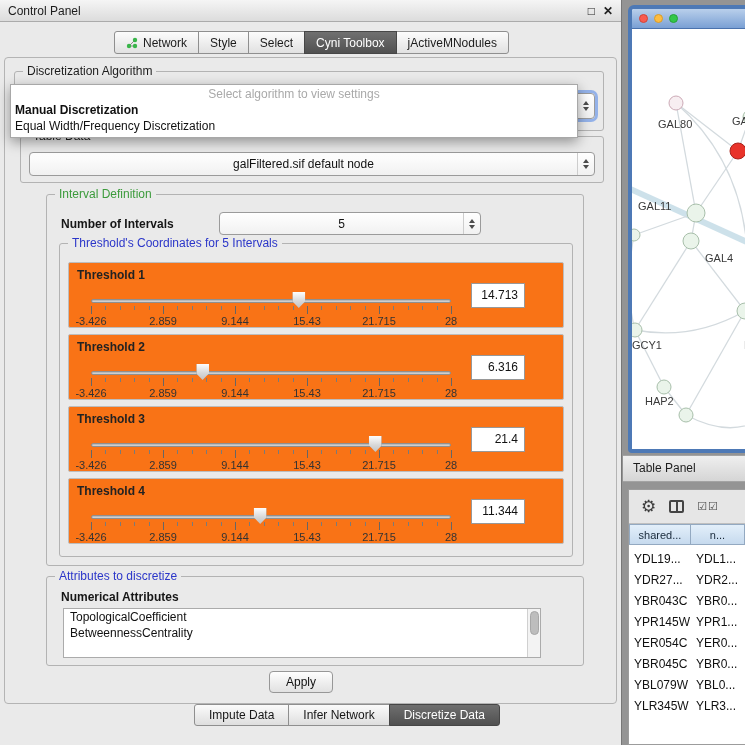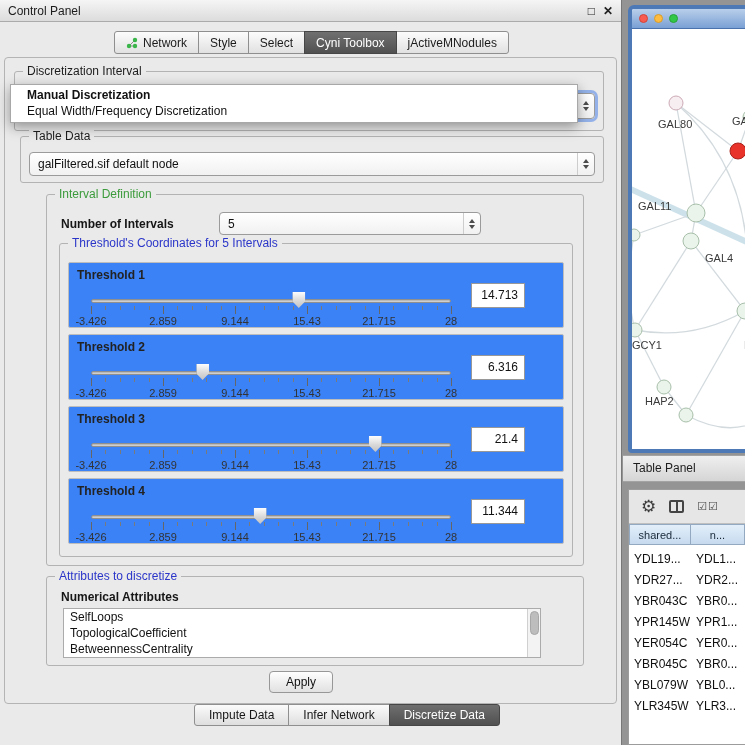--- a/index.html
+++ b/index.html
@@ -36,43 +36,43 @@
 
   .g-algo { left:14px; top:71px; width:590px; height:60px; }
   .g-table-data { left:20px; top:136px; width:584px; height:47px; }
   .g-interval { left:46px; top:194px; width:538px; height:372px; }
   .g-thresholds { left:12px; top:48px; width:514px; height:314px; }
   .g-attrs { left:46px; top:576px; width:538px; height:90px; }
 
   
   .combo { position:absolute; background:linear-gradient(#ffffff,#f1f1f1); border:1px solid #9b9b9b;
     border-radius:4px; display:flex; align-items:center; overflow:visible; }
-  .combo-text { flex:1; padding:0 8px; font-size:12px; white-space:nowrap; overflow:hidden; color:#111; }
+  .combo-text { flex:1; padding:0 8px; font-size:12px; white-space:nowrap; overflow:hidden; color:#111;text-align:center; }
   .combo-stepper { width:17px; align-self:stretch; display:flex; flex-direction:column; align-items:center;
     justify-content:center; gap:2px; border-left:1px solid #cdcdcd; }
   .arr-up { width:0; height:0; border-left:3.5px solid transparent; border-right:3.5px solid transparent; border-bottom:4px solid #4c4c4c; }
   .arr-down { width:0; height:0; border-left:3.5px solid transparent; border-right:3.5px solid transparent; border-top:4px solid #4c4c4c; }
   .combo.focused { box-shadow:0 0 0 3px rgba(96,143,232,.62); }
   .algo-combo { left:6px; top:21px; width:574px; height:26px; }
   .td-combo { left:8px; top:15px; width:566px; height:24px; }
   .noi-combo { left:172px; top:17px; width:262px; height:23px; }
 
   
   .popup { position:absolute; left:10px; top:84px; width:568px; z-index:30; background:#fff;
     border:1px solid #a8a8a8; box-shadow:0 4px 12px rgba(0,0,0,.38); padding:2px 0 3px; }
   .popup-prompt { text-align:center; color:#a9a9a9; font-size:12px; height:15px; line-height:15px; }
-  .popup-item { font-size:12px; height:16px; line-height:16px; padding-left:16px; color:#111; }
+  .popup-item { font-size:12px; height:16px; line-height:16px; padding-left:4px; color:#111; }
   .popup-item.bold { font-weight:bold; }
 
   .field-label { position:absolute; font-weight:bold; font-size:12px; color:#161616; }
   .noi-label { left:14px; top:22px; }
   .attrs-label { left:14px; top:13px; }
 
   
-  .threshold-panel { position:absolute; left:8px; width:496px; height:66px; background:#3b82f6;
+  .threshold-panel { position:absolute; left:8px; width:496px; height:66px; background:#f97316;
     border:1px solid #bdbdbd; border-radius:2px; }
   .th-label { position:absolute; left:8px; top:5px; font-weight:bold; font-size:12px; }
   .slider { position:absolute; left:22px; top:28px; width:360px; height:36px; }
   .groove { position:absolute; left:0; right:0; top:8px; height:4px;
     background:linear-gradient(#b0b0b0,#d8d8d8); border:1px solid #8f8f8f; border-radius:2px; }
   .slider-thumb { position:absolute; top:1px; width:13px; height:16px; transform:translateX(-50%);
     background:linear-gradient(180deg,#fdfdfd,#d9d9d9 55%,#c2c2c2);
     clip-path:polygon(0 0,100% 0,100% 58%,50% 100%,0 58%);
     filter:drop-shadow(0 0 0.6px #6e6e6e); }
   .ticks { position:absolute; left:0; right:0; top:15px; height:8px; }
@@ -174,31 +174,32 @@
           <span>Cyni Toolbox</span>
         </div>
       <div class="tab">
           <span>jActiveMNodules</span>
         </div>
     </nav>
 
     <div class="cp-body-border"></div>
 
     <div class="group g-algo">
-      <span class="group-title">Discretization Interval</span>
+      <span class="group-title">Discretization Algorithm</span>
       <div class="combo focused algo-combo">
         <span class="combo-text"></span>
         <span class="combo-stepper">
             <i class="arr-up"></i>
             <i class="arr-down"></i>
           </span>
       </div>
     </div>
 
     <div class="popup">
+      <div class="popup-prompt">Select algorithm to view settings</div>
       <div class="popup-item bold">Manual Discretization</div>
       <div class="popup-item">Equal Width/Frequency Discretization</div>
     </div>
 
     <div class="group g-table-data">
       <span class="group-title">Table Data</span>
       <div class="combo td-combo">
         <span class="combo-text">galFiltered.sif default node</span>
         <span class="combo-stepper">
             <i class="arr-up"></i>
@@ -401,21 +402,20 @@
           </div>
           <div class="th-value">11.344</div>
         </div>
       </div>
     </div>
 
     <div class="group g-attrs">
       <span class="group-title blue">Attributes to discretize</span>
       <span class="field-label attrs-label">Numerical Attributes</span>
       <div class="attr-list">
-        <div class="attr-item">SelfLoops</div>
           <div class="attr-item">TopologicalCoefficient</div>
           <div class="attr-item">BetweennessCentrality</div>
           <div class="attr-scrollbar">
           <div class="attr-scroll-thumb"></div>
         </div>
       </div>
     </div>
 
     <button class="apply-btn">Apply</button>
 

